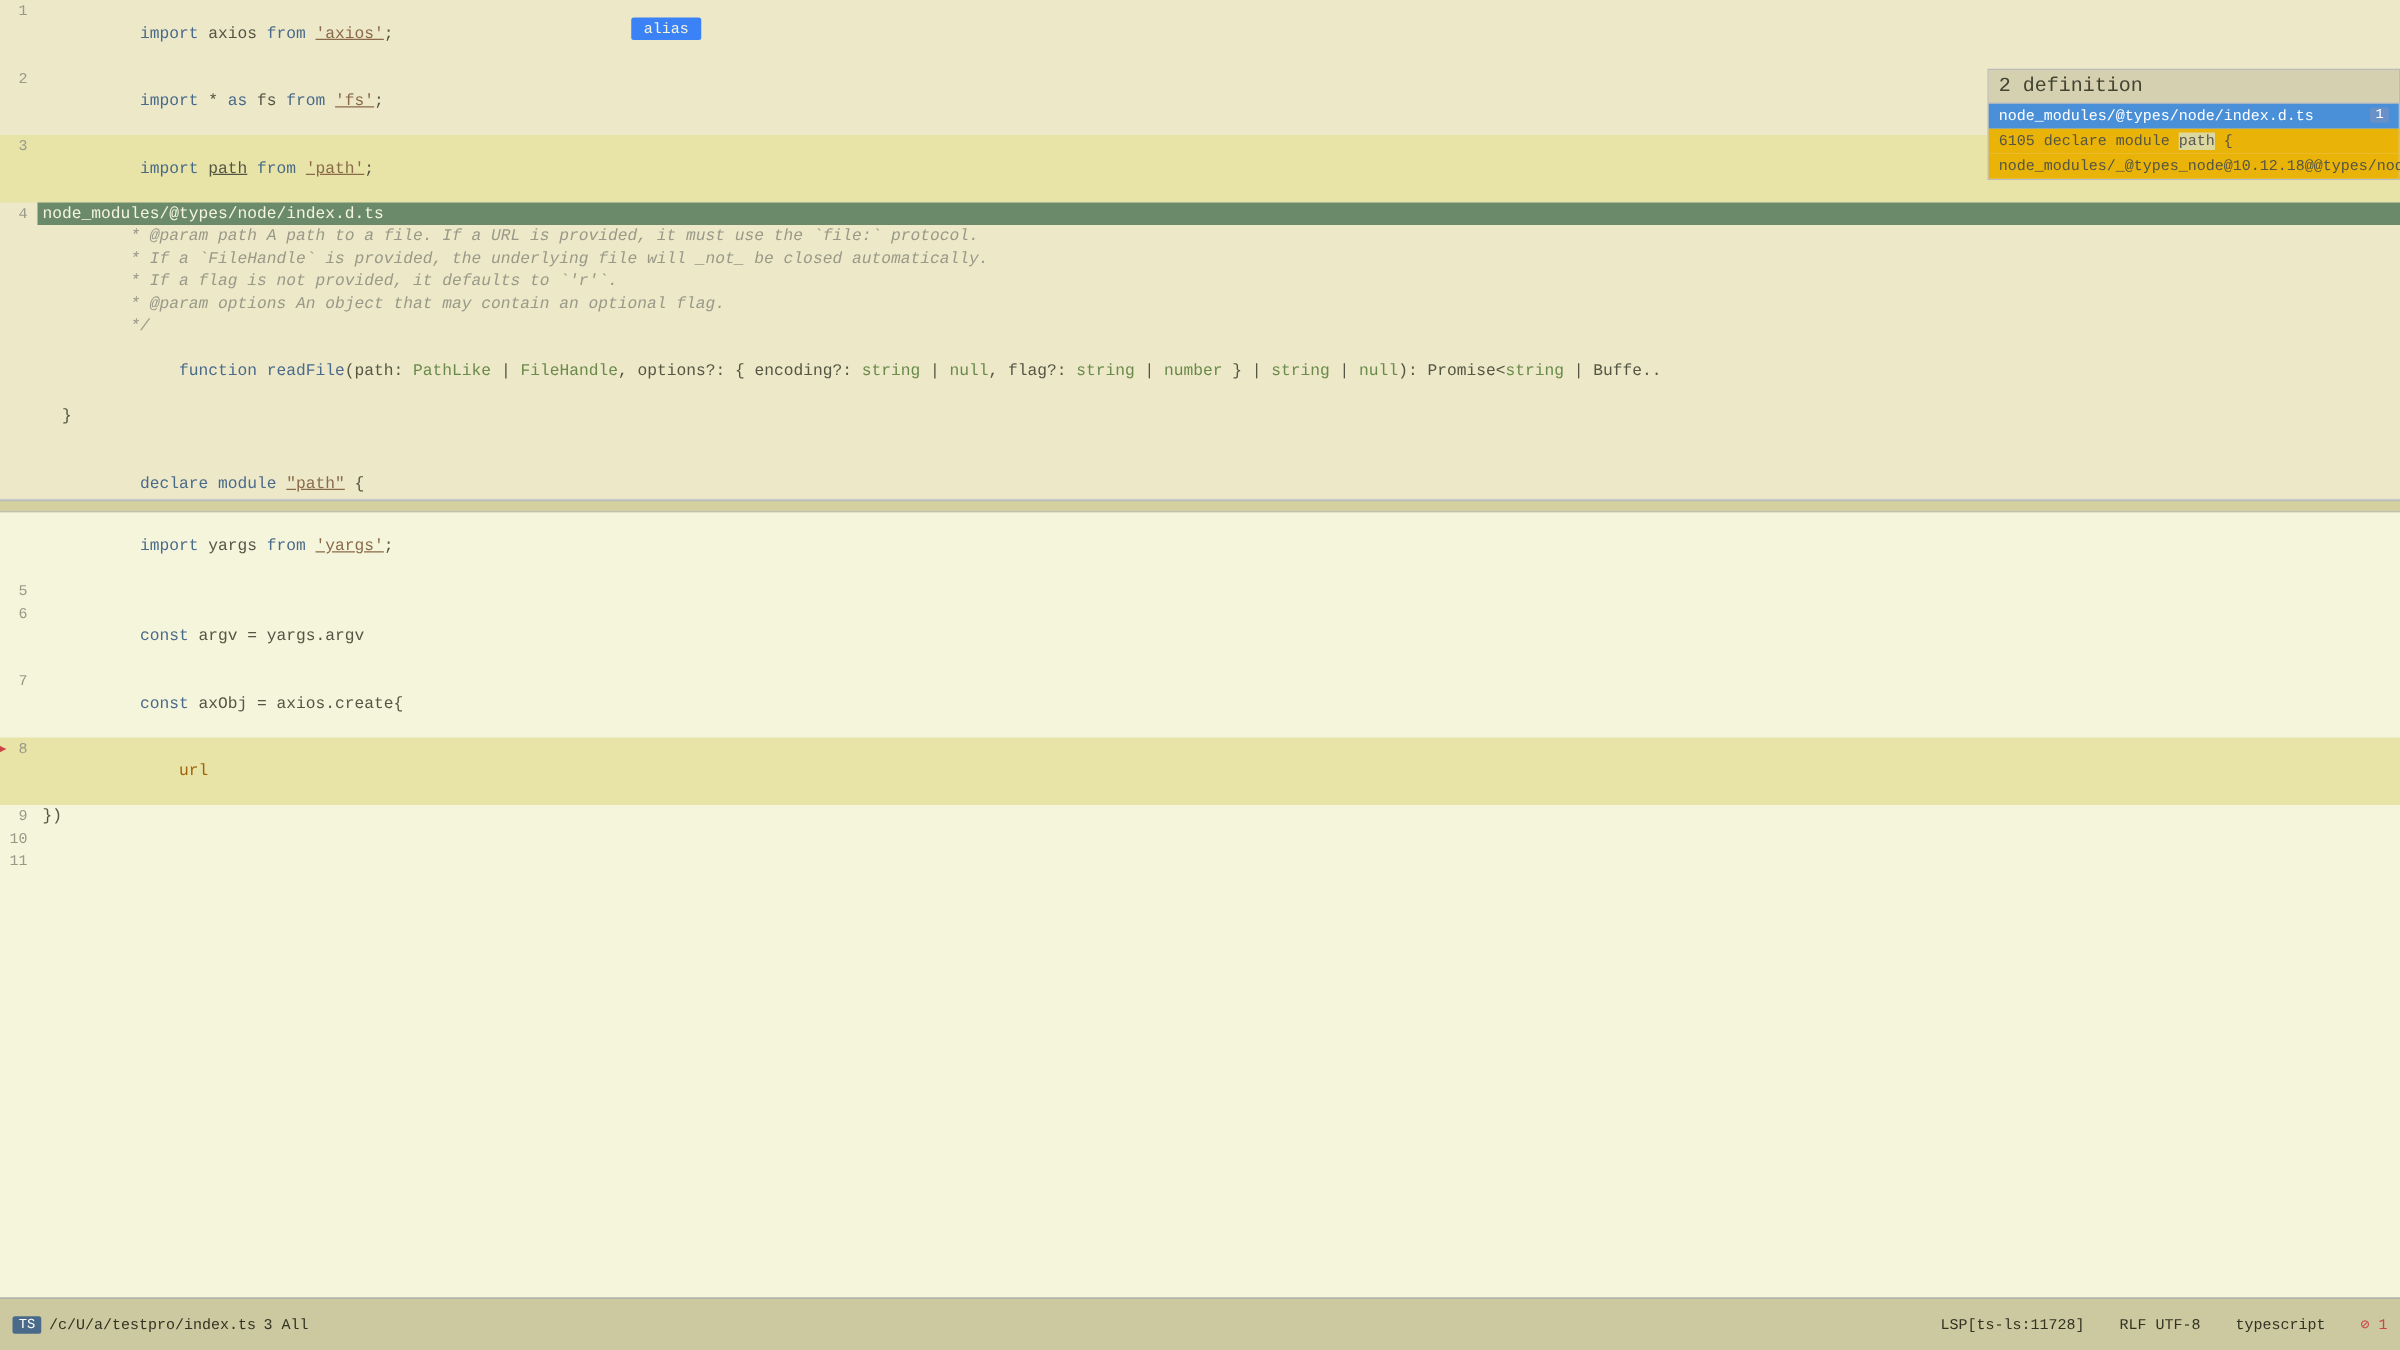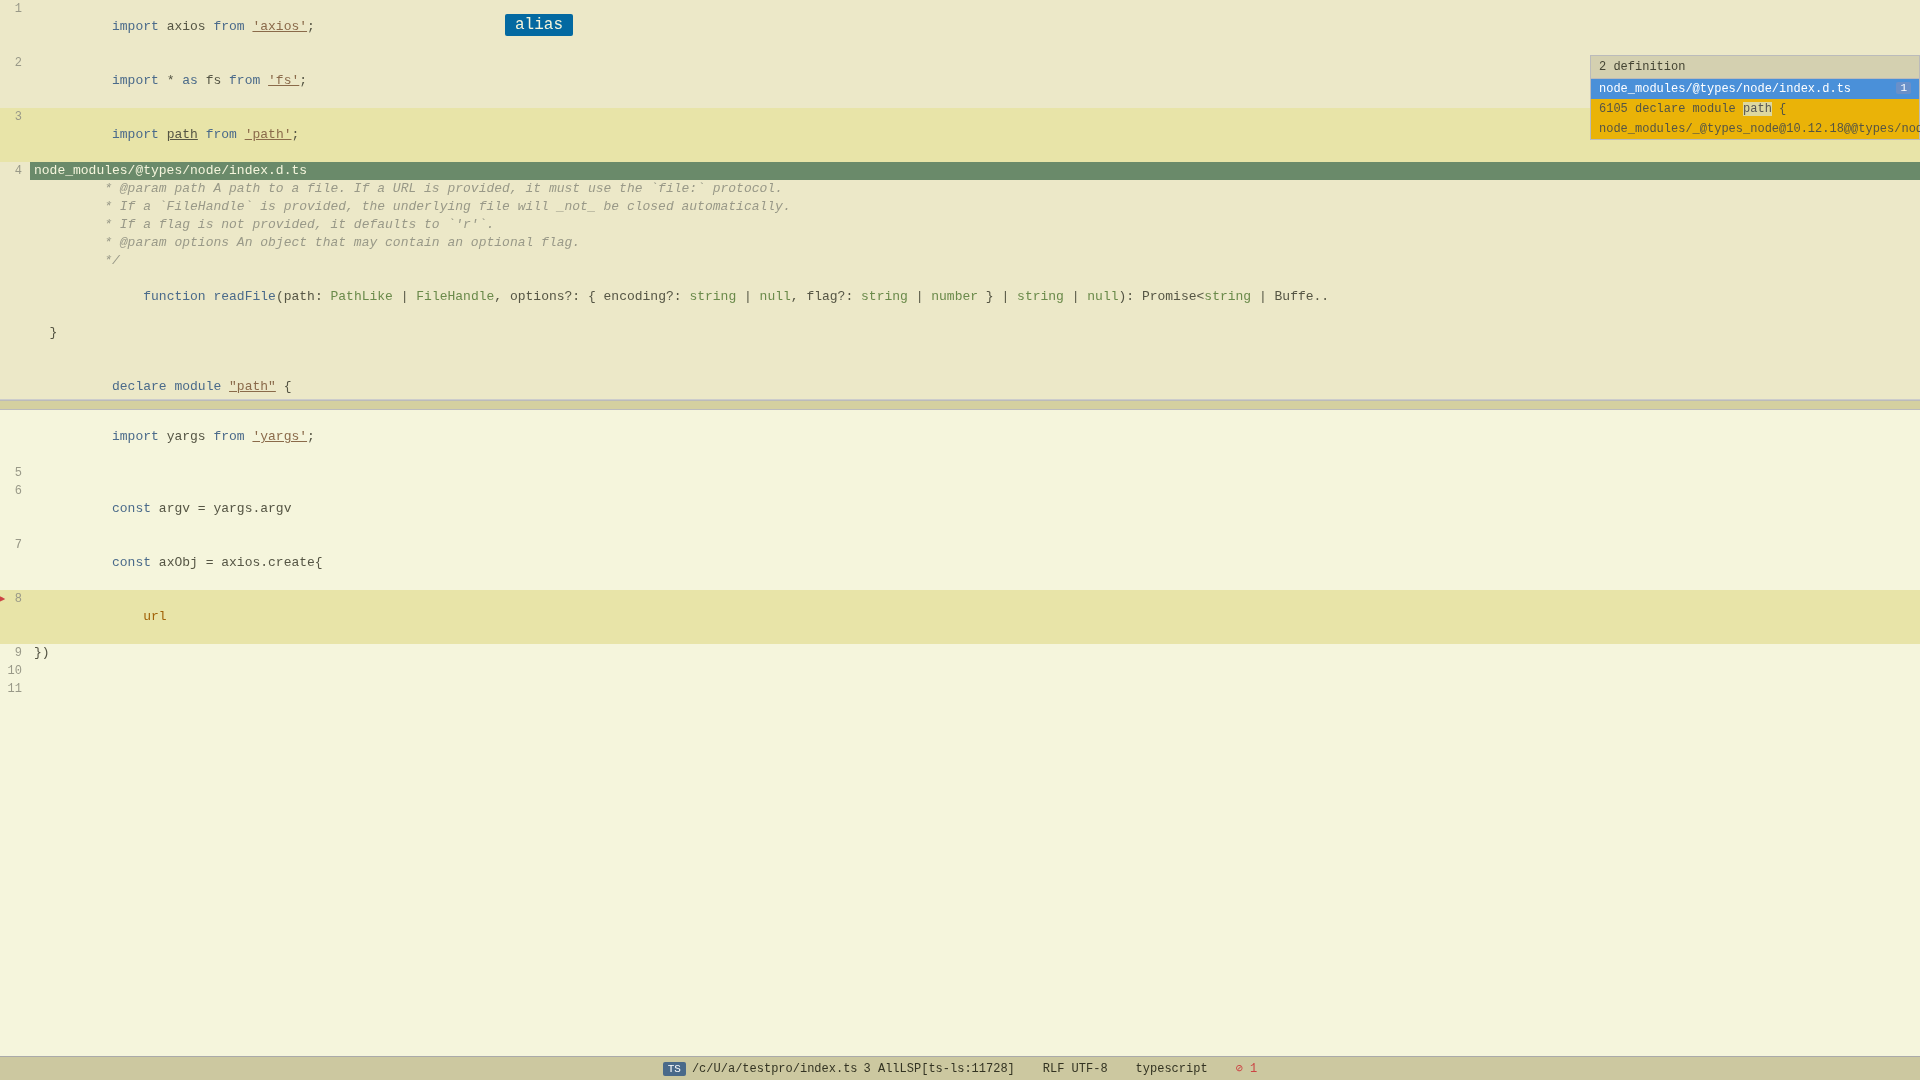--- a/index.html
+++ b/index.html
@@ -58,21 +58,21 @@
       right: 0;
       width: 330px;
       background: #e8e4c4;
       border: 1px solid #bbb;
       z-index: 100;
     }
 
     .definition-popup-header {
       background: #d4d0b0;
       padding: 4px 8px;
-      font-size: 12px;
+      font-size: 16px;
       color: #444433;
       border-bottom: 1px solid #bbb;
     }
 
     .definition-popup-item {
       padding: 3px 8px;
       font-size: 12px;
       cursor: pointer;
     }
 
@@ -83,24 +83,24 @@
 
     .definition-popup-item.other {
       background: #eab308;
       color: #555544;
     }
 
     .alias-tooltip {
       position: absolute;
       top: 14px;
       left: 505px;
-      background: #0369a1;
+      background: #3b82f6;
       color: #f5f5dc;
       padding: 2px 10px;
-      font-size: 16px;
+      font-size: 12px;
       border-radius: 2px;
       z-index: 200;
     }
 
     .code-line {
       display: flex;
       align-items: flex-start;
       min-height: 18px;
       line-height: 18px;
       white-space: pre;
@@ -134,25 +134,25 @@
       background: #6a8a6a;
       color: #f5f5dc;
       padding: 0 4px;
     }
 
     .status-bar {
       position: absolute;
       bottom: 0;
       left: 0;
       right: 0;
-      height: 24px;
+      height: 42px;
       background: #ccc8a0;
       display: flex;
       align-items: center;
-      justify-content: center;
+      justify-content: space-between;
       padding: 0 10px;
       font-size: 12px;
       color: #333322;
       border-top: 1px solid #aaa;
     }
 
     .status-left { display: flex; align-items: center; gap: 6px; }
     .status-right { display: flex; align-items: center; gap: 28px; }
 
     .ts-badge {

